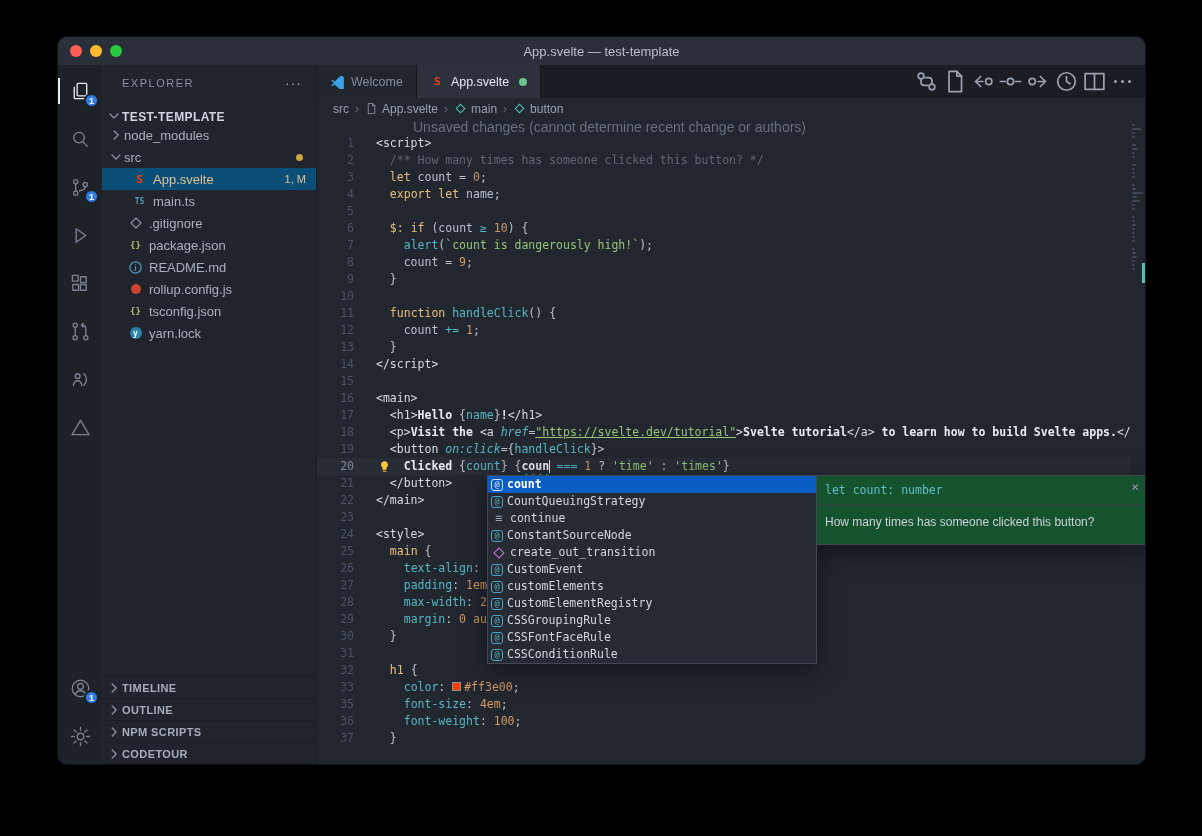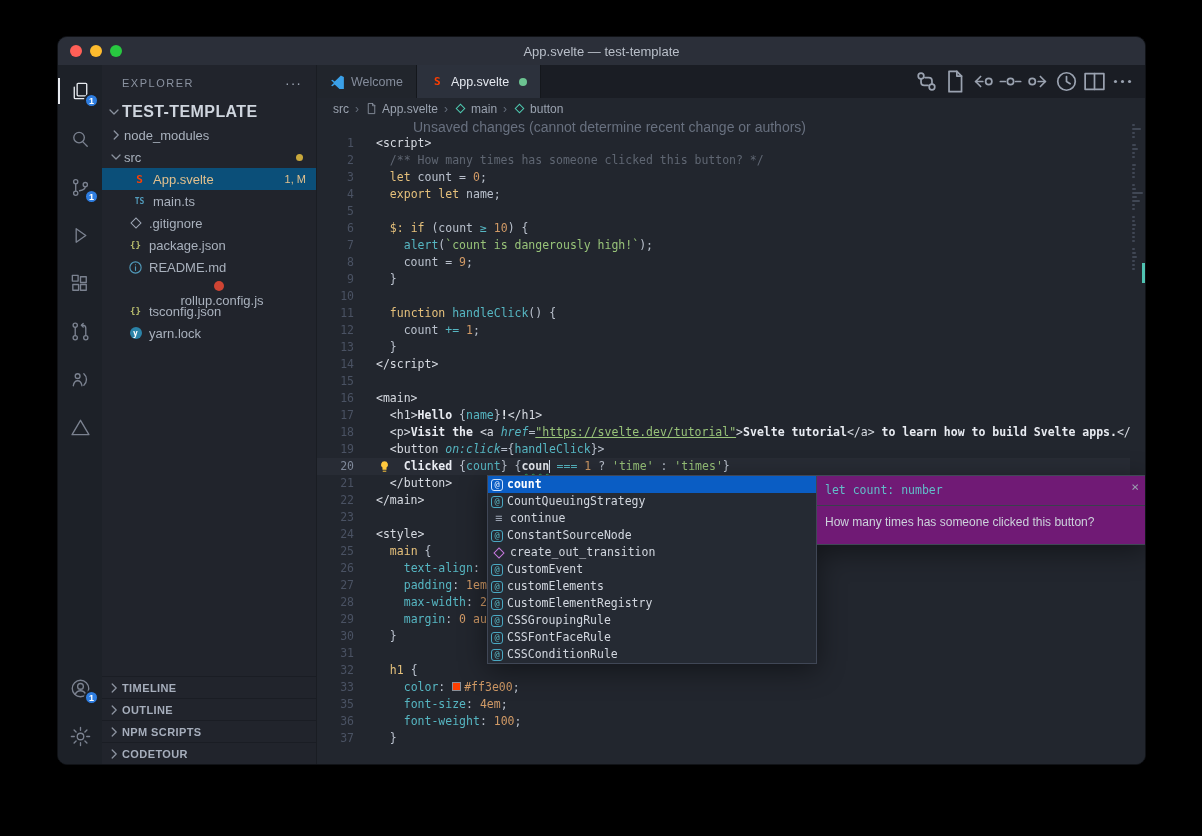--- a/index.html
+++ b/index.html
@@ -30,22 +30,22 @@
   .act-badge { position: absolute; right: 3px; bottom: 7px; min-width: 15px; height: 15px;
     border-radius: 50%; background: #2e7de0; color: #fff; font-size: 9px; font-weight: bold;
     display: grid; place-items: center; border: 2px solid #1d2128; }
   .act-bottom { margin-top: auto; padding-bottom: 4px; }
   
   .sidebar { width: 215px; flex: none; background: #21242c; display: flex; flex-direction: column;
     font-size: 13px; color: #9aa2b0; border-right: 1px solid #1a1d23; }
   .sb-header { height: 35px; flex: none; display: flex; align-items: center; justify-content: space-between;
     padding: 0 14px 0 20px; font-size: 11px; letter-spacing: 1.5px; color: #8b93a1; }
   .sb-more { color: #9aa2b0; font-size: 14px; letter-spacing: 1px; cursor: pointer; }
-  .sb-workspace { height: 24px; flex: none; display: flex; align-items: center; padding-left: 4px;
-    font-weight: bold; font-size: 16px; letter-spacing: .4px; color: #cfd5de; cursor: pointer; }
+  .sb-workspace { height: 24px; flex: none; display: flex; align-items: flex-end; padding-left: 4px;
+    font-weight: bold; font-size: 12px; letter-spacing: .4px; color: #cfd5de; cursor: pointer; }
   .chev { width: 16px; height: 16px; color: #8a919e; flex: none; }
   .tree-row { height: 22px; display: flex; align-items: center; position: relative; cursor: pointer; white-space: nowrap; }
   .tree-row.selected { background: #0b4f79; }
   .tree-label { color: #a9b1bd; }
   .tree-row.selected .tree-label { color: #e2c08d; }
   .tree-badge { margin-left: auto; margin-right: 10px; font-size: 11px; color: #e2c08d; }
   .mod-dot { margin-left: auto; margin-right: 13px; width: 7px; height: 7px; border-radius: 50%; background: #c9a83c; }
   .fi { width: 15px; height: 15px; margin-right: 6px; display: inline-flex; align-items: center;
     justify-content: center; flex: none; font-family: "DejaVu Sans Mono", monospace; font-weight: bold; }
   .fi-svelte { color: #ff3e00; font-size: 11px; }
@@ -110,21 +110,21 @@
   .sg-row { height: 17px; display: flex; align-items: center; padding: 0 3px; color: #d2d7df;
     font-size: 11.5px; cursor: pointer; white-space: nowrap; }
   .sg-row.sel { background: #0a5dc4; color: #fff; font-weight: bold; }
   .sic { width: 15px; height: 14px; flex: none; display: inline-flex; align-items: center;
     justify-content: center; margin-right: 4px; }
   .sic-var { border: 1px solid #4aa8c2; border-radius: 3px; color: #56b6c2; width: 12px; height: 12px;
     font-size: 8.5px; font-weight: normal; }
   .sg-row.sel .sic-var { border-color: #cfe4ff; color: #e4efff; }
   .sic-kw { color: #9aa3b2; font-size: 12px; }
   .sic-diamond { width: 8px; height: 8px; border: 1.2px solid #c678dd; transform: rotate(45deg); }
-  .sg-details { width: 330px; background: #701a75; border: 1px solid #404756; border-left: none; position: relative; }
+  .sg-details { width: 330px; background: #14532d; border: 1px solid #404756; border-left: none; position: relative; }
   .sg-sig { padding: 6px 22px 6px 8px; font-size: 11.5px; color: #62bec9;
     border-bottom: 1px solid #3a404d; white-space: nowrap; font-family: "DejaVu Sans Mono", monospace; }
   .sg-doc { padding: 8px 8px 13px; font-family: "Liberation Sans", sans-serif; font-size: 12px; color: #ccd2db; }
   .sg-close { position: absolute; top: 4px; right: 7px; color: #9aa2b0; font-size: 13px; line-height: 1; cursor: pointer; }
 </style>
 </head>
 <body>
 
 <div class="window">
   <div class="titlebar">
@@ -287,21 +287,21 @@
           <div class="tree-row" style="padding-left: 26px;">
             <span class="fi fi-info">
               <svg viewBox="0 0 16 16" fill="none" stroke="currentColor" stroke-width="1.2" stroke-linecap="round" stroke-linejoin="round" style="width:100%;height:100%;display:block">
                 <circle cx="8" cy="8" r="6"></circle>
                 <path d="M8 7.3v3.7"></path>
                 <circle cx="8" cy="5" r="0.6" fill="currentColor" stroke="none"></circle>
               </svg>
             </span>
             <span class="tree-label">README.md</span>
           </div>
-          <div class="tree-row" style="padding-left: 26px; flex-direction: column;">
+          <div class="tree-row" style="padding-left: 26px;">
             <span class="fi">
               <span class="fi-rollup-c"></span>
             </span>
             <span class="tree-label">rollup.config.js</span>
           </div>
           <div class="tree-row" style="padding-left: 26px;">
             <span class="fi fi-json">{}</span>
             <span class="tree-label">tsconfig.json</span>
           </div>
           <div class="tree-row" style="padding-left: 26px;">

